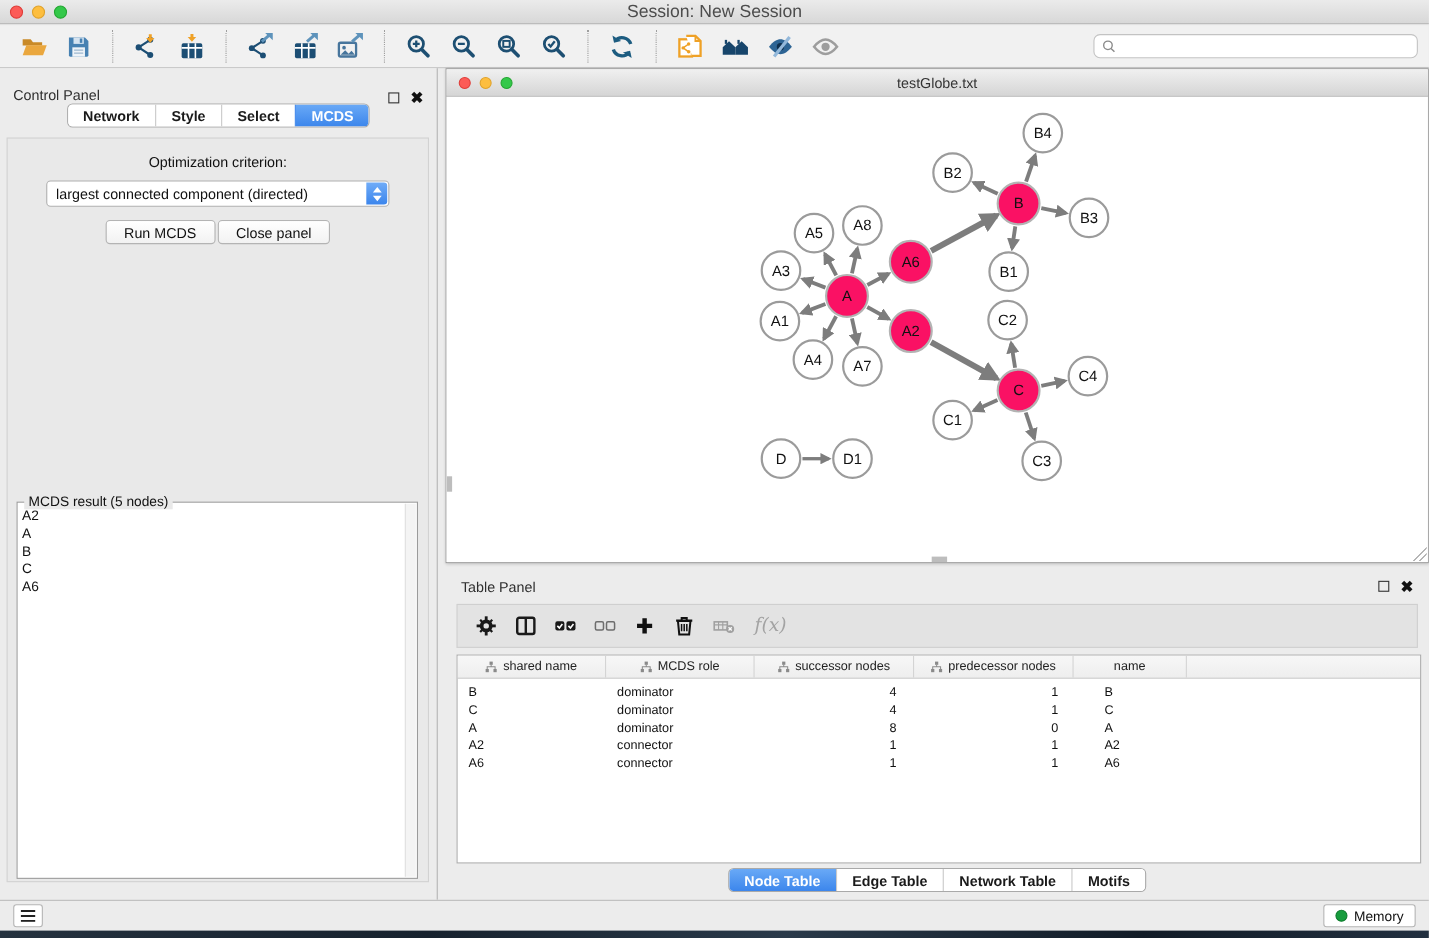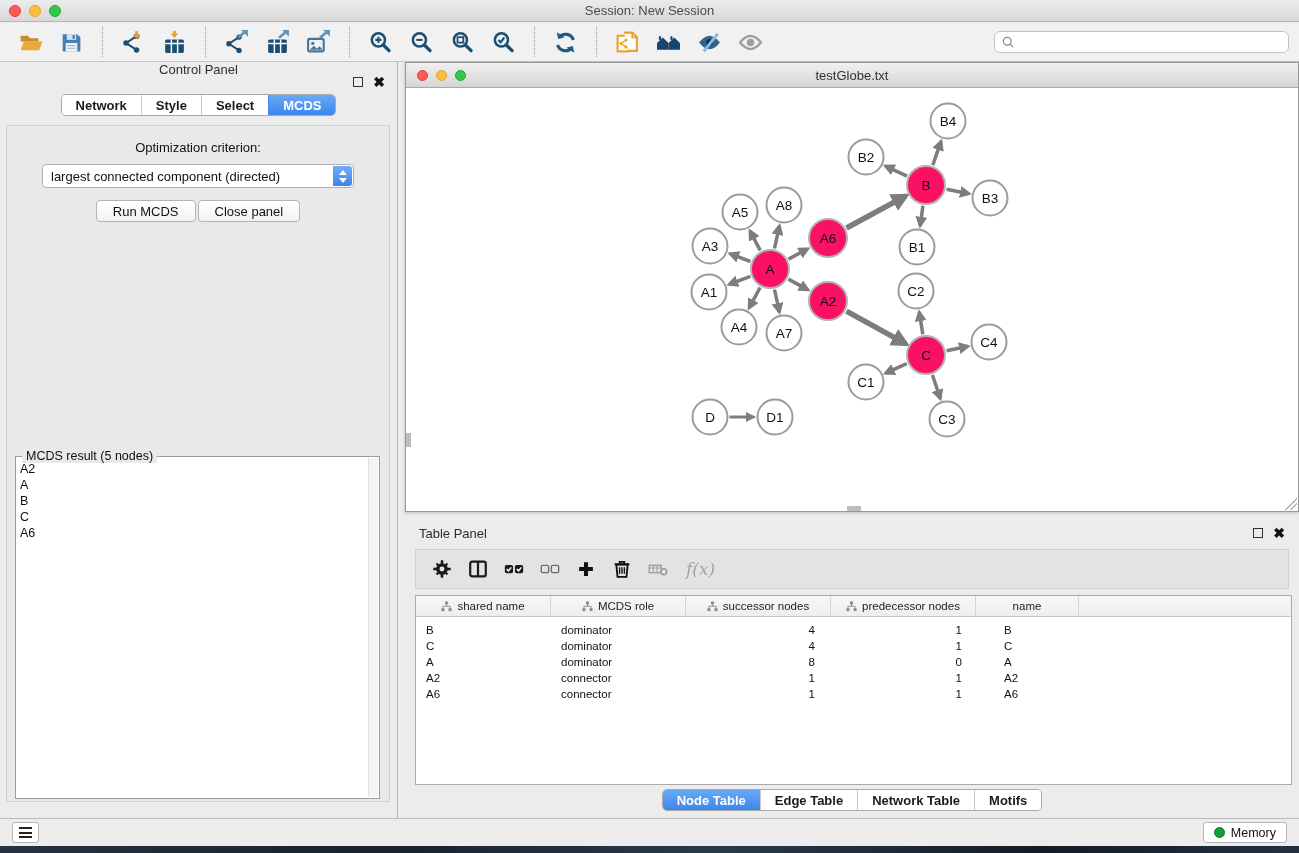--- a/index.html
+++ b/index.html
@@ -9,37 +9,37 @@
 
   
   .titlebar { position:absolute; left:0; top:0; width:1299px; height:22px;
     background:linear-gradient(#ebebeb,#d8d8d8); border-bottom:1px solid #b7b7b7;
     display:flex; align-items:center; }
   .lights { display:flex; gap:8px; margin-left:9px; }
   .light { width:12px; height:12px; border-radius:50%; }
   .light.red { background:#fc5b57; border:1px solid #df3e3a; }
   .light.yellow { background:#fdbe3f; border:1px solid #e0a32c; }
   .light.green { background:#34c84a; border:1px solid #24a732; }
-  .titlebar .title { position:absolute; left:0; right:0; text-align:center; font-size:13px; color:#4c4c4c; }
+  .titlebar .title { position:absolute; left:0; right:0; text-align:center; font-size:16px; color:#4c4c4c; }
 
   
   .toolbar { position:absolute; left:0; top:23px; width:1299px; height:39px;
     background:#f1f1f1; border-bottom:1px solid #c6c6c6; display:flex; align-items:center; padding:0 10px; }
   .tool-row { display:flex; align-items:center; height:100%; flex:1; }
   .tool-btn { width:27px; height:27px; margin:0 7px; display:flex; align-items:center; justify-content:center; cursor:pointer; }
   .tool-btn svg { width:25px; height:25px; }
   .tsep { width:1px; height:30px; border-left:1px dotted #9e9e9e; margin:0 10px; }
   .searchbox { margin-left:auto; width:295px; height:22px; background:#fff; border:1px solid #c3c3c3;
     border-radius:6px; display:flex; align-items:center; padding-left:6px; }
   .searchbox svg { width:14px; height:14px; }
 
   
   .control-panel { position:absolute; left:0; top:62px; width:398px; height:756px;
     background:#ececec; border-right:1px solid #b3b3b3; }
-  .panel-head { height:32px; display:flex; align-items:center; padding:0 12px;flex-direction:column; }
+  .panel-head { height:32px; display:flex; align-items:flex-end; padding:0 12px; }
   .panel-head .phtitle { font-size:13px; color:#2e2e2e; }
   .win-icons { margin-left:auto; display:flex; align-items:center; gap:10px; }
   .float-sq { width:10px; height:10px; border:1.6px solid #333; display:inline-block; cursor:pointer; }
   .close-x { font-size:14px; font-weight:bold; color:#111; line-height:10px; cursor:pointer; }
 
   .seg-row { display:flex; justify-content:center; }
   .segctl { display:flex; border:1px solid #a9a9a9; border-radius:5px; overflow:hidden; height:22px; background:#fff;font-weight:bold; }
   .seg { padding:0 14px; font-size:13px; color:#1a1a1a; display:flex; align-items:center; border-left:1px solid #c9c9c9; cursor:pointer; background:#fff; }
   .seg:first-child { border-left:none; }
   .seg.active { background:linear-gradient(#69a9f6,#3c86ec); color:#fff; border-left-color:#3c86ec; }

